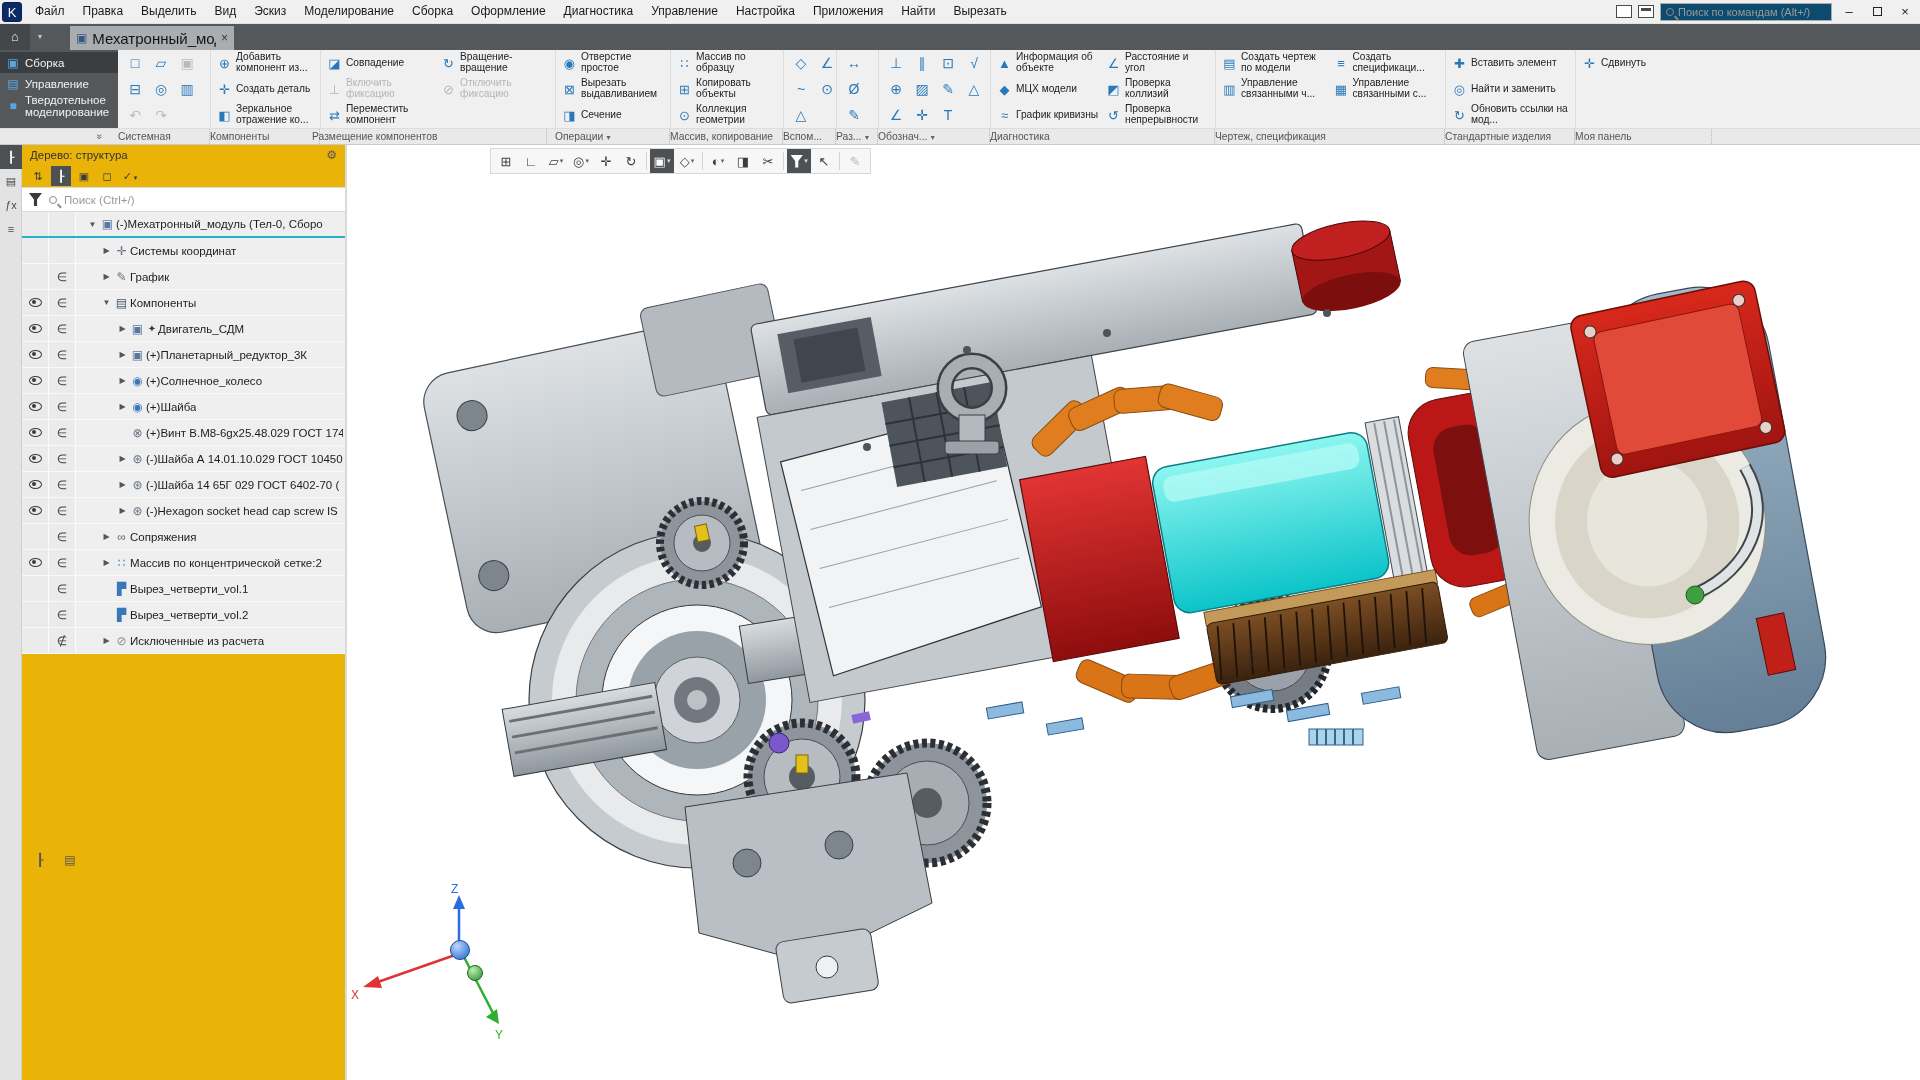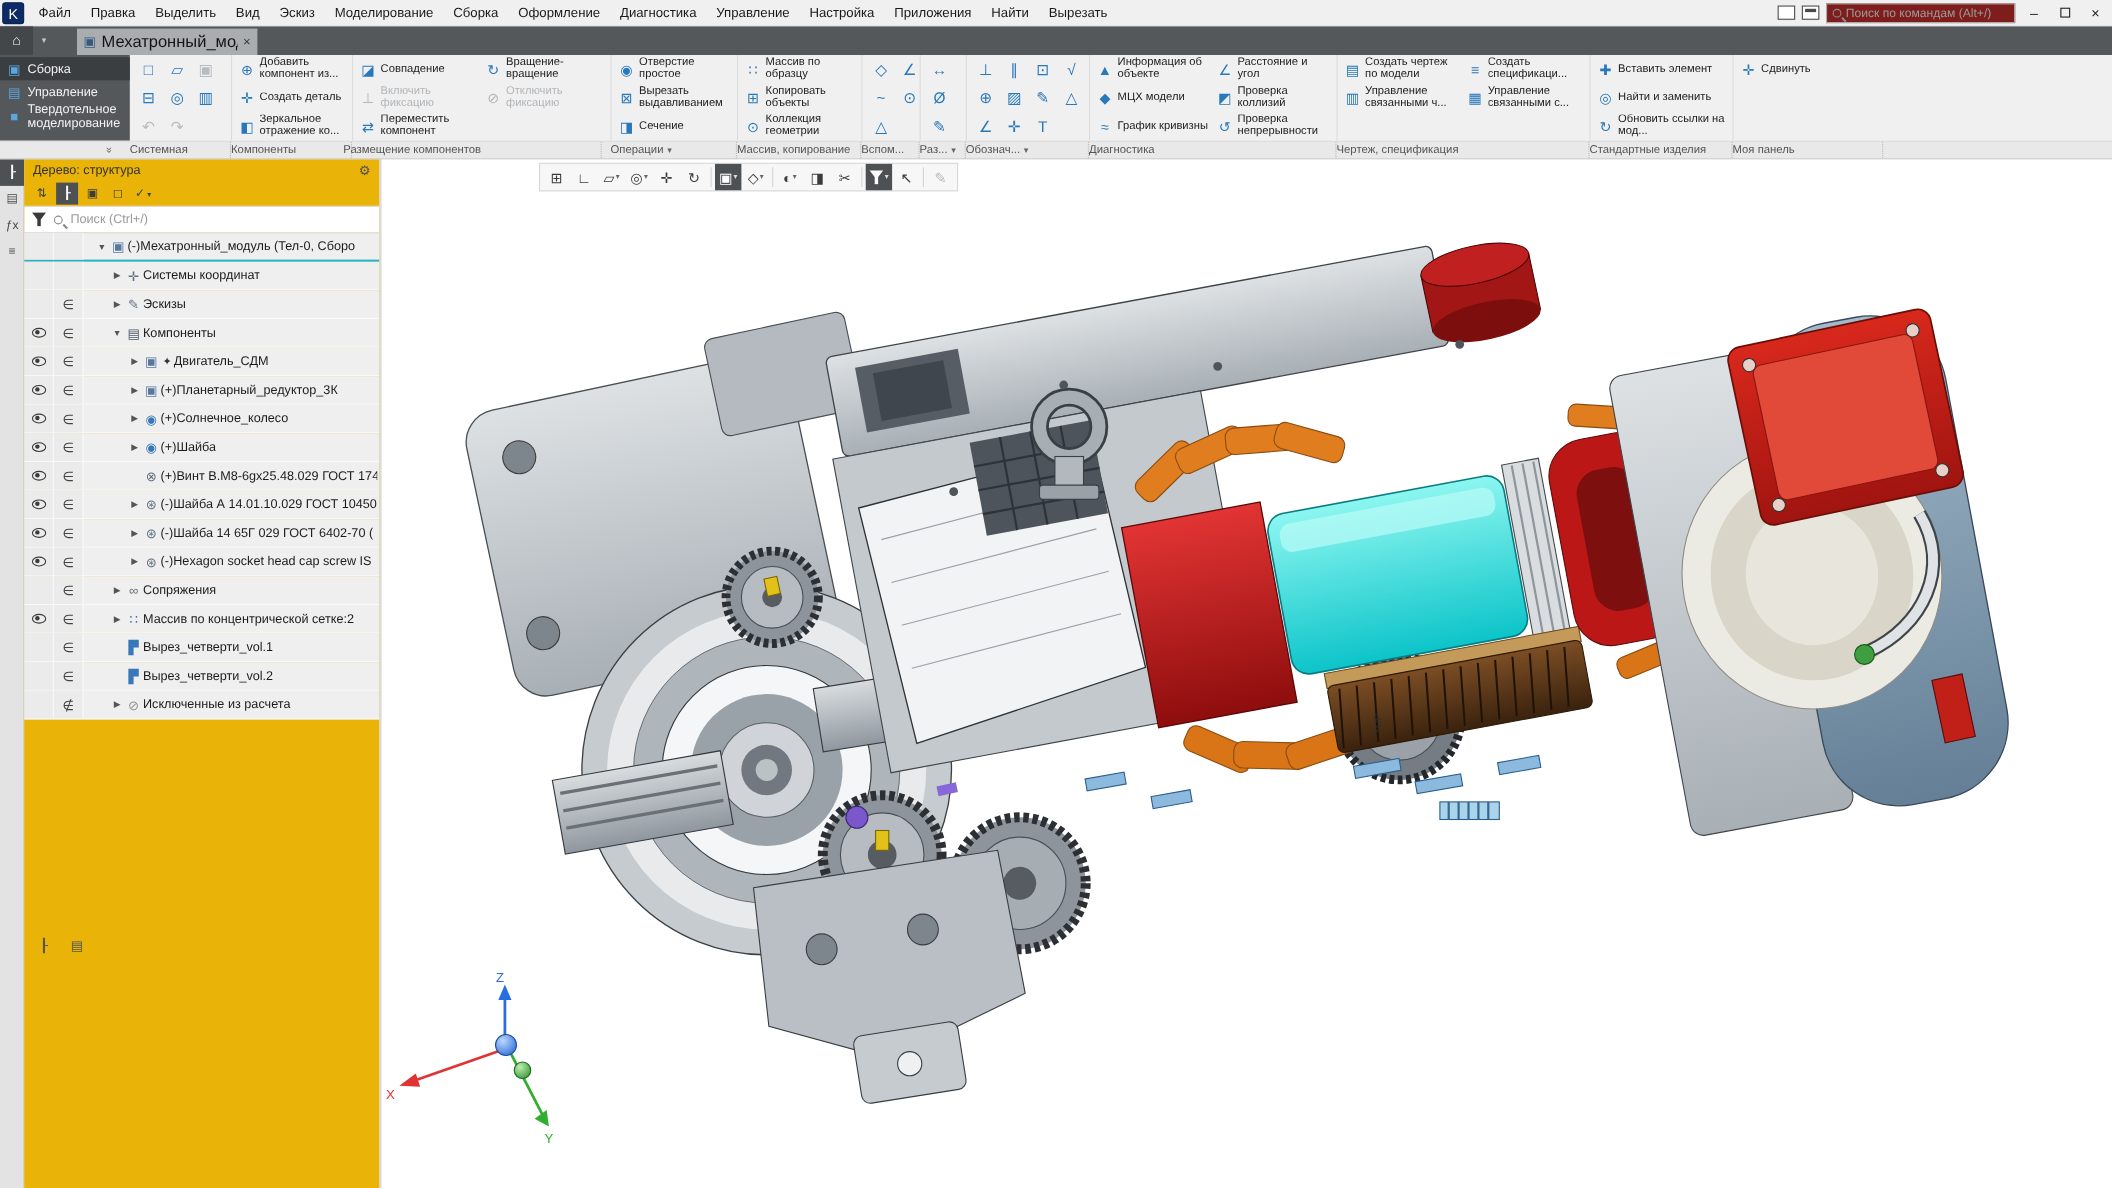--- a/index.html
+++ b/index.html
@@ -6,21 +6,21 @@
   html,body{width:1920px;height:1080px;overflow:hidden;font-family:"Liberation Sans",sans-serif}
   #app{position:relative;width:1920px;height:1080px;background:#f0f0f0}
 
   
   #menubar{position:absolute;left:0;top:0;width:1920px;height:24px;background:#f0f0f0;border-bottom:1px solid #e2e2e2;display:flex;align-items:center}
   #logo{width:20px;height:20px;margin:0 4px 0 2px;background:#0b2a66;border:1px solid #09224f;border-radius:3px;color:#fff;font-size:13px;text-align:center;line-height:19px}
   .menu-item{padding:0 9px;font-size:12px;line-height:23px;color:#1a1a1a;white-space:nowrap;cursor:default}
   #menubar-right{margin-left:auto;display:flex;align-items:center;gap:6px;padding-right:4px}
   .winicon{width:16px;height:13px;border:1.5px solid #4a4a4a;position:relative;background:#fff}
   .winicon.b::after{content:"";position:absolute;left:2px;top:2px;right:2px;height:3px;background:#4a4a4a}
-  #cmd-search{width:172px;height:18px;border:1px solid #ababab;background:#7f1d1d;display:flex;align-items:center;gap:4px;padding:0 5px}
+  #cmd-search{width:172px;height:18px;border:1px solid #ababab;background:#0c4a6e;display:flex;align-items:center;gap:4px;padding:0 5px}
   #cmd-search .ph{font-size:11px;color:#9a9a9a;white-space:nowrap;overflow:hidden}
   .mag{width:8px;height:8px;border:1.5px solid #8a8a8a;border-radius:50%;position:relative;flex:none}
   .mag::after{content:"";position:absolute;width:5px;height:1.5px;background:#8a8a8a;transform:rotate(45deg);left:7px;top:8px}
   .wbtn{width:22px;height:18px;text-align:center;font-size:13px;line-height:17px;color:#222}
   .wbtn .maxbox{display:inline-block;width:9px;height:9px;border:1.5px solid #222;margin-top:3px}
 
   
   #tabbar{position:absolute;left:0;top:24px;width:1920px;height:26px;background:#54585b}
   #home-btn{position:absolute;left:0;top:0;width:30px;height:26px;background:#43474a;color:#f0f0f0;font-size:13px;text-align:center;line-height:25px}
   #home-dd{position:absolute;left:32px;top:0;width:16px;height:26px;color:#c8c8c8;font-size:8px;text-align:center;line-height:26px}
@@ -436,21 +436,21 @@
             </div>
           </div>
           <div class="trow">
             <div class="tcell c-eye"></div>
             <div class="tcell c-mem">
               <span class="mem">∈</span>
             </div>
             <div class="tcontent" style="padding-left: 24px;">
               <span class="texp">▶</span>
               <span class="tico" style="color: rgb(96, 112, 128);">✎</span>
-              <span class="tlab">Эскизы</span>
+              <span class="tlab">График</span>
             </div>
           </div>
           <div class="trow">
             <div class="tcell c-eye">
               <span class="eye"></span>
             </div>
             <div class="tcell c-mem">
               <span class="mem">∈</span>
             </div>
             <div class="tcontent" style="padding-left: 24px;">

